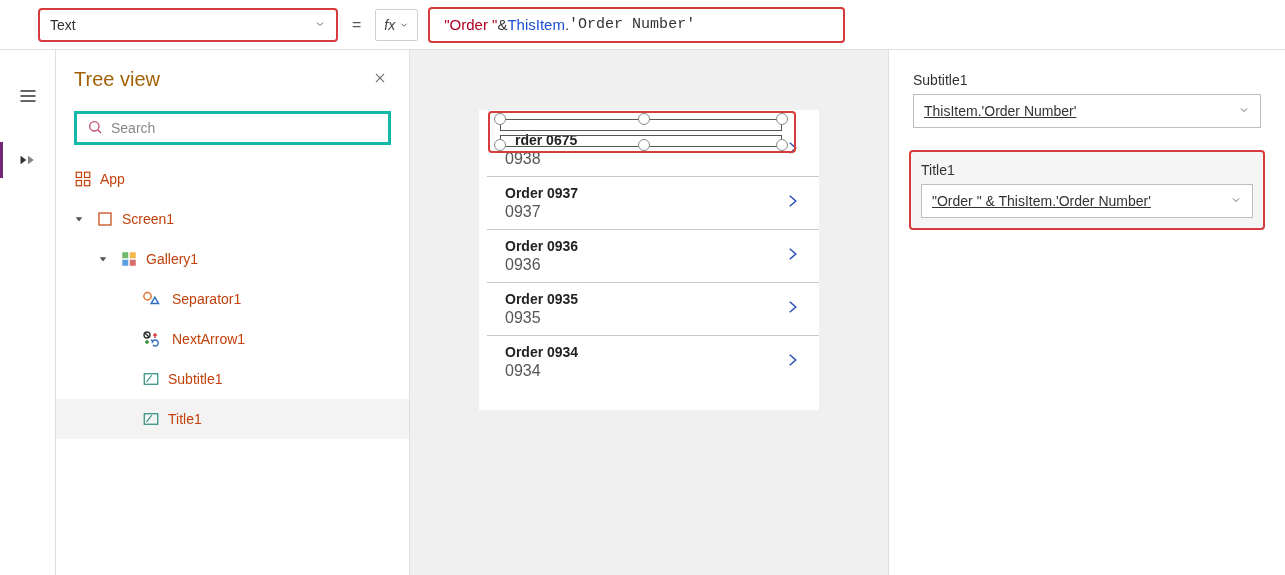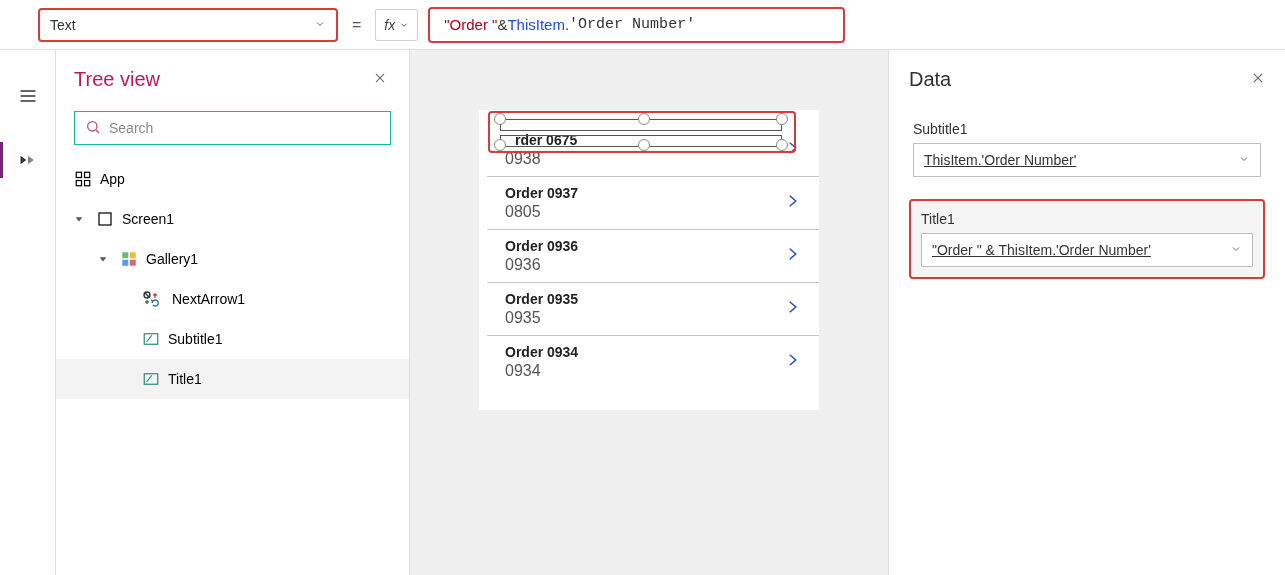--- a/index.html
+++ b/index.html
@@ -124,50 +124,50 @@
     }
     .tree-header {
       display: flex;
       align-items: center;
       justify-content: space-between;
       padding: 18px 22px 12px 18px;
     }
     .tree-header h2 {
       font-size: 20px;
       font-weight: 400;
-      color: #be185d;
+      color: #a16207;
     }
     .close-x {
       color: #666;
       font-size: 14px;
     }
     .search-box {
       margin: 8px 18px 14px 18px;
       height: 34px;
-      border: 1px solid #14b8a6;
+      border: 3px solid #14b8a6;
       display: flex;
       align-items: center;
       padding: 0 10px;
       gap: 8px;
       color: #888;
       font-size: 14px;
     }
     .search-icon-svg { color: #c34a6e; }
 
     .tree-list {
       flex: 1;
       overflow: auto;
     }
     .tree-item {
       display: flex;
       align-items: center;
       height: 40px;
       padding-left: 18px;
       font-size: 14px;
-      color: #000000;
+      color: #c2410c;
       gap: 8px;
     }
     .tree-item svg { flex-shrink: 0; }
     .tree-item.level-1 { padding-left: 18px; }
     .tree-item.level-2 { padding-left: 42px; }
     .tree-item.level-3 { padding-left: 86px; }
     .tree-item.selected {
       background: #f3f3f3;
     }
     .expander {
@@ -385,20 +385,27 @@
               <polygon points="4,8 20,8 12,18"></polygon>
             </svg>
         </span>
         <svg width="18" height="18" viewBox="0 0 24 24">
             <rect x="3" y="3" width="8" height="8" fill="#6fb96f"></rect>
             <rect x="13" y="3" width="8" height="8" fill="#f2b84b"></rect>
             <rect x="3" y="13" width="8" height="8" fill="#5aa0e0"></rect>
             <rect x="13" y="13" width="8" height="8" fill="#d86b6b"></rect>
           </svg>
         <span>Gallery1</span>
+      </div>
+      <div class="tree-item level-3">
+        <svg width="22" height="18" viewBox="0 0 24 18">
+            <circle cx="6" cy="6" r="4" fill="none" stroke="#e07030" stroke-width="1.6"></circle>
+            <polygon points="10,14 18,14 14,7" fill="none" stroke="#3070c0" stroke-width="1.6"></polygon>
+          </svg>
+        <span>Separator1</span>
       </div>
       <div class="tree-item level-3">
         <svg width="22" height="18" viewBox="0 0 22 18">
           <circle cx="5" cy="5" r="3" fill="none" stroke="#333" stroke-width="1.4"></circle>
             <line x1="3" y1="3" x2="7" y2="7" stroke="#333" stroke-width="1.4"></line>
           <path d="M13 3 L13 8 M11 5 L15 5" stroke="#d83b3b" stroke-width="1.4"></path>
           <path d="M3 12 L7 12 M5 10 L5 14" stroke="#2a8a2a" stroke-width="1.4"></path>
           <path d="M11 11 A3 3 0 1 1 11 15" fill="none" stroke="#3070c0" stroke-width="1.4"></path>
             <polyline points="9,10 11,11 10,13" fill="none" stroke="#3070c0" stroke-width="1.4"></polyline>
         </svg>
@@ -429,21 +436,21 @@
               <div class="title" style="padding-left: 10px;">rder 0675</div>
               <div class="subtitle">0938</div>
             </div>
             <span class="next-arrow"><svg width="18" height="18" viewBox="0 0 24 24" fill="none" stroke="currentColor" stroke-width="2">
                 <polyline points="9 5 17 12 9 19"></polyline>
               </svg></span>
           </div>
           <div class="gallery-item">
             <div class="texts">
               <div class="title">Order 0937</div>
-              <div class="subtitle">0805</div>
+              <div class="subtitle">0937</div>
             </div>
             <span class="next-arrow"><svg width="18" height="18" viewBox="0 0 24 24" fill="none" stroke="currentColor" stroke-width="2">
                 <polyline points="9 5 17 12 9 19"></polyline>
               </svg></span>
           </div>
           <div class="gallery-item">
             <div class="texts">
               <div class="title">Order 0936</div>
               <div class="subtitle">0936</div>
             </div>
@@ -478,29 +485,20 @@
       <div class="sel-handle" style="left:4px; top:0px;"></div>
       <div class="sel-handle" style="left:4px; top:26px;"></div>
       <div class="sel-handle" style="left:148px; top:0px;"></div>
       <div class="sel-handle" style="left:148px; top:26px;"></div>
       <div class="sel-handle" style="right:6px; top:0px;"></div>
       <div class="sel-handle" style="right:6px; top:26px;"></div>
     </div>
   </div>
 
   <div class="data-panel">
-    <div class="data-header">
-      <h2>Data</h2>
-      <span class="close-x">
-        <svg width="14" height="14" viewBox="0 0 24 24" fill="none" stroke="currentColor" stroke-width="1.8">
-            <line x1="5" y1="5" x2="19" y2="19"></line>
-            <line x1="19" y1="5" x2="5" y2="19"></line>
-          </svg>
-      </span>
-    </div>
 
     <div class="field-group">
       <div class="label">Subtitle1</div>
       <div class="select">
         <span>ThisItem.'Order Number'</span>
         <span class="chev-svg">
           <svg width="12" height="12" viewBox="0 0 24 24" fill="none" stroke="currentColor" stroke-width="2">
               <polyline points="6 9 12 15 18 9"></polyline>
             </svg>
         </span>

